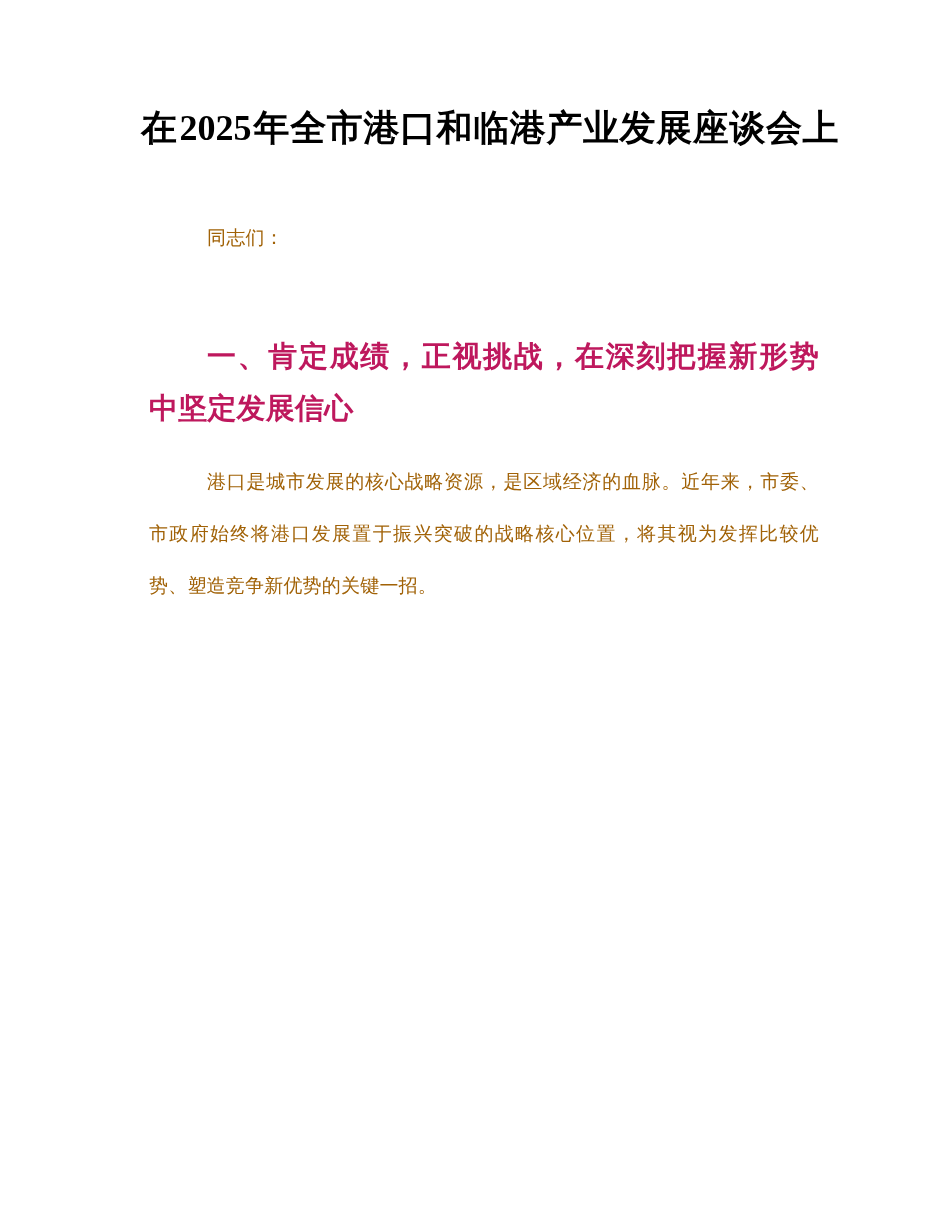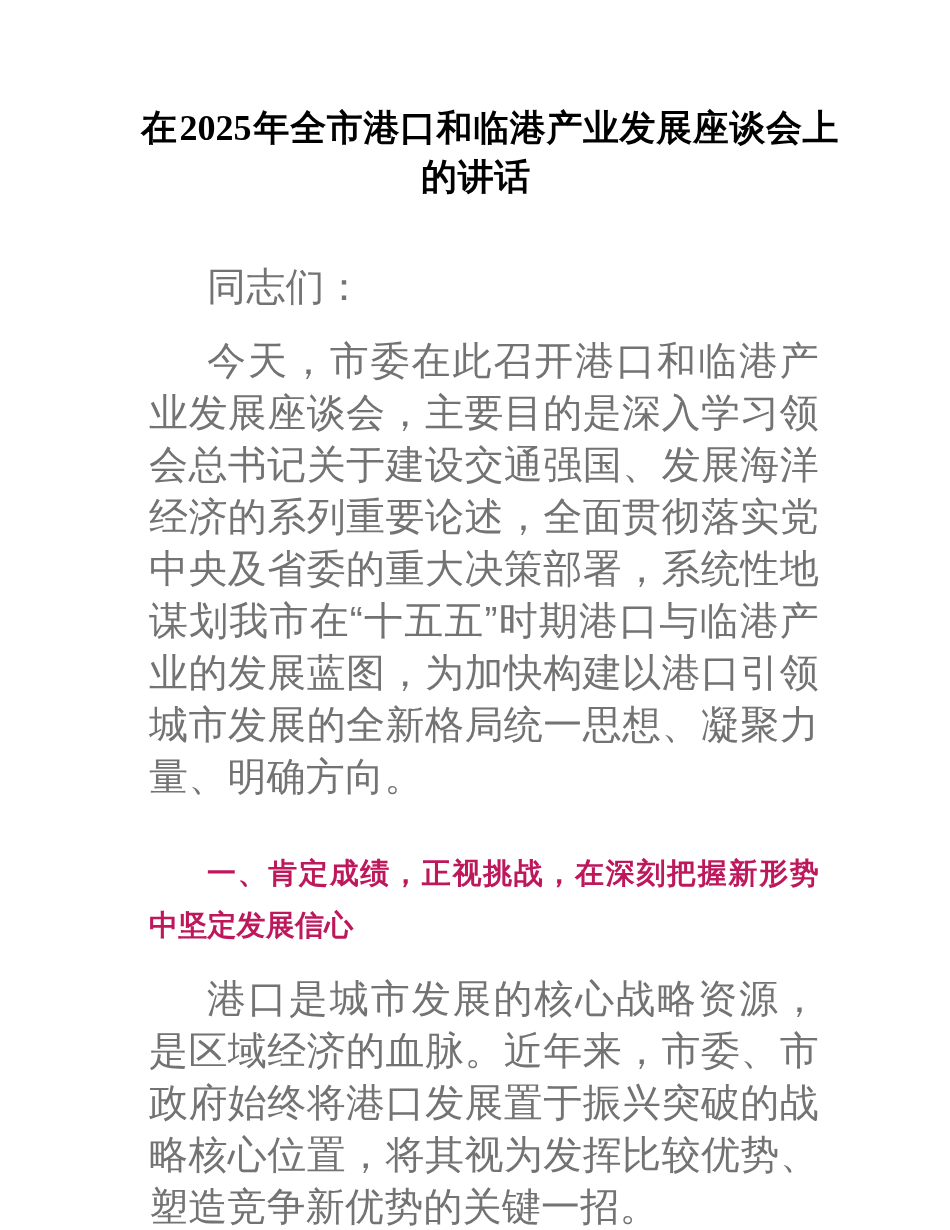--- a/index.html
+++ b/index.html
@@ -53,28 +53,28 @@
   }
   .doc-title .num {
     font-family: "Liberation Serif", "DejaVu Serif", serif;
     font-weight: bold;
     letter-spacing: 0px;
     padding: 0 2px;
   }
 
   
   .para {
-    font-family: Liberation Sans, sans-serif;
-    font-size: 39px;
+    font-family: Liberation Serif, serif;
+    font-size: 19px;
     line-height: 52px;
     text-align: justify;
     text-align-last: left;
     text-justify: inter-character;
     letter-spacing: 0.2px;
-    color: #737373;
+    color: #a16207;
     text-indent: 58px;
     word-break: break-all;
   }
 
   
   .heading {
     font-family: "Liberation Sans", "DejaVu Sans", sans-serif;
     font-weight: bold;
     font-size: 29px;
     line-height: 52px;
@@ -96,30 +96,28 @@
   .spacer-md { height: 22px; }
 </style>
 </head>
 <body>
 
 <div class="page">
   <div class="content">
 
     <h1 class="doc-title">
       <span class="t-line"><span>在</span><span class="num">2025</span><span>年全市港口和临港产业发展座谈会上</span></span>
-      <span class="t-line">的讲话</span>
     </h1>
 
     <div class="gap-title-to-salutation"></div>
 
     <p class="para p-salutation">同志们：</p>
 
     <div class="spacer-sm"></div>
 
-    <p class="para p-block">今天，市委在此召开港口和临港产业发展座谈会，主要目的是深入学习领会总书记关于建设交通强国、发展海洋经济的系列重要论述，全面贯彻落实党中央及省委的重大决策部署，系统性地谋划我市在“十五五”时期港口与临港产业的发展蓝图，为加快构建以港口引领城市发展的全新格局统一思想、凝聚力量、明确方向。</p>
 
     <div class="spacer-md"></div>
 
 
     <div class="spacer-md"></div>
 
     <h2 class="heading">一、肯定成绩，正视挑战，在深刻把握新形势中坚定发展信心</h2>
 
     <div class="spacer-md"></div>
 

